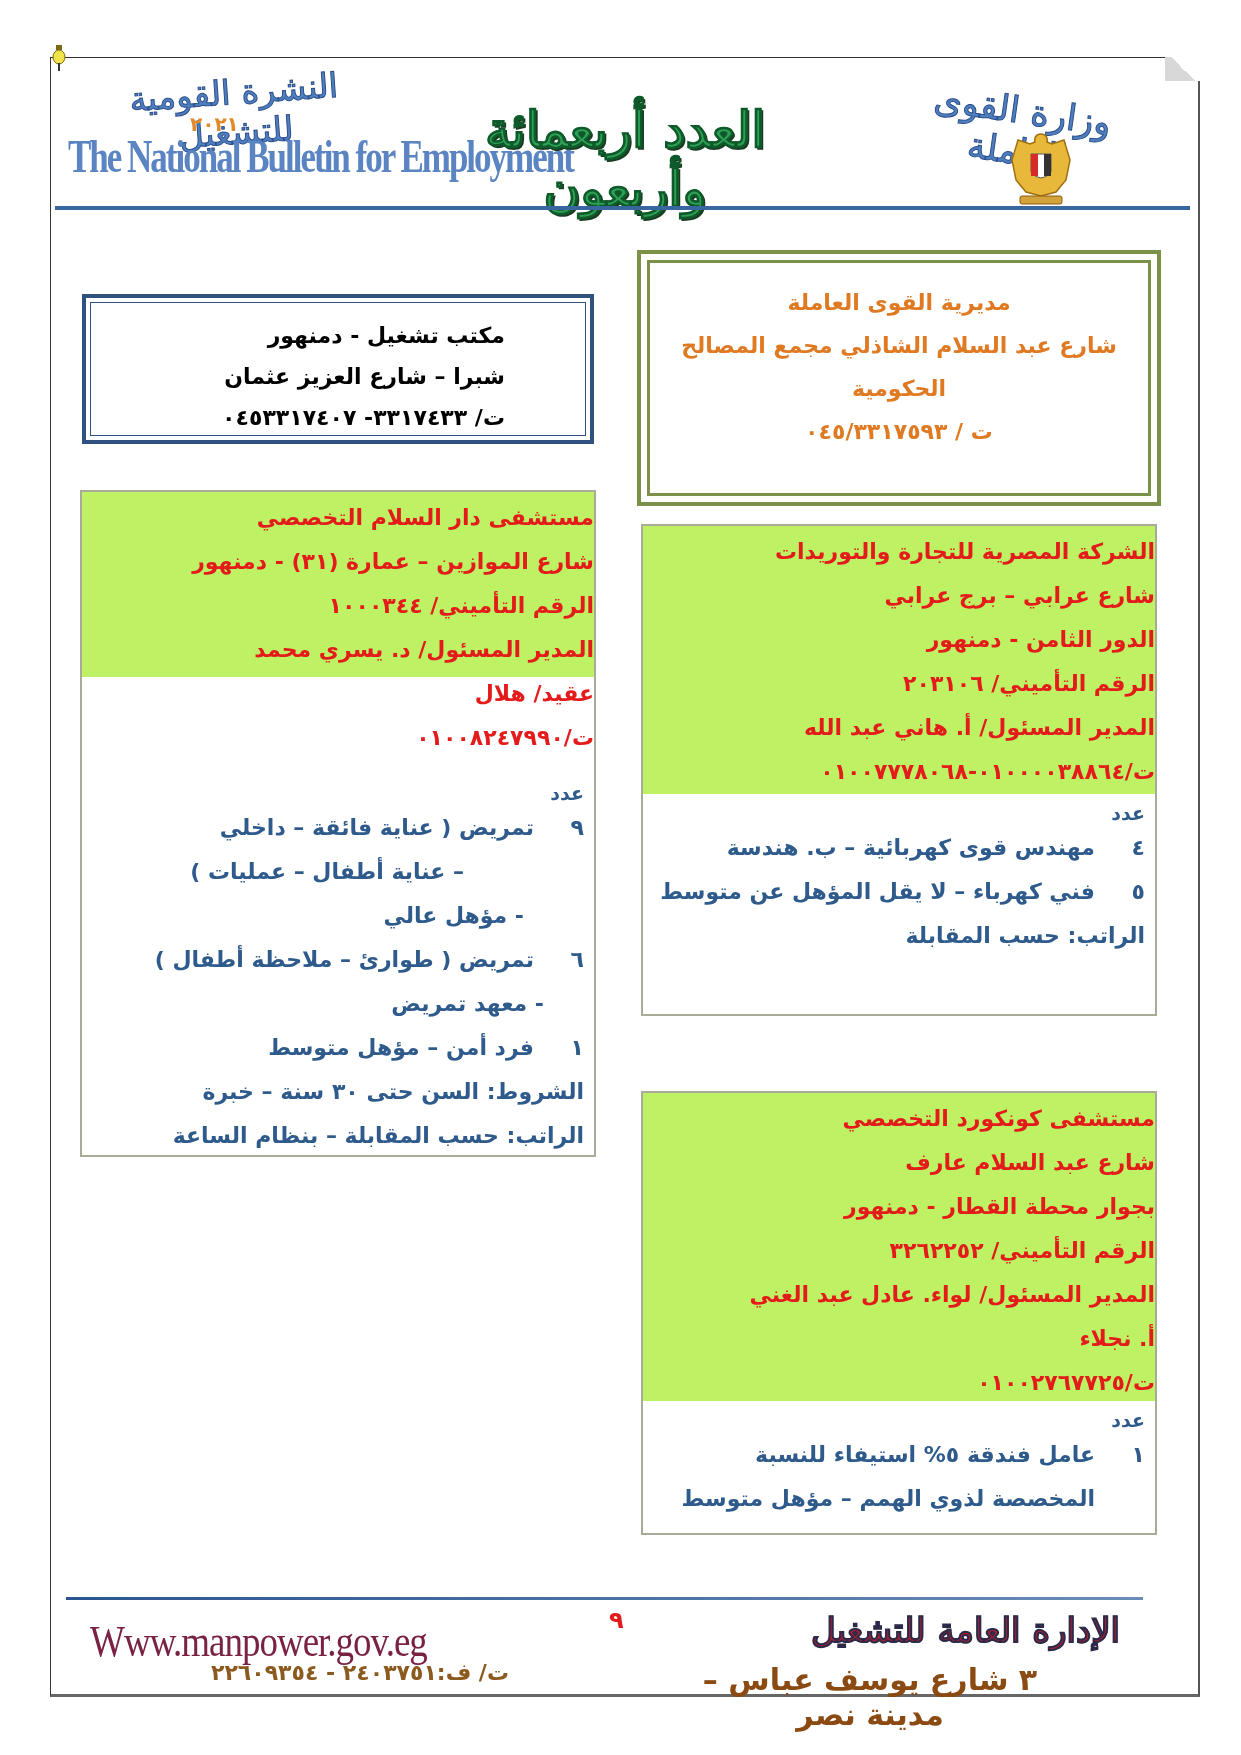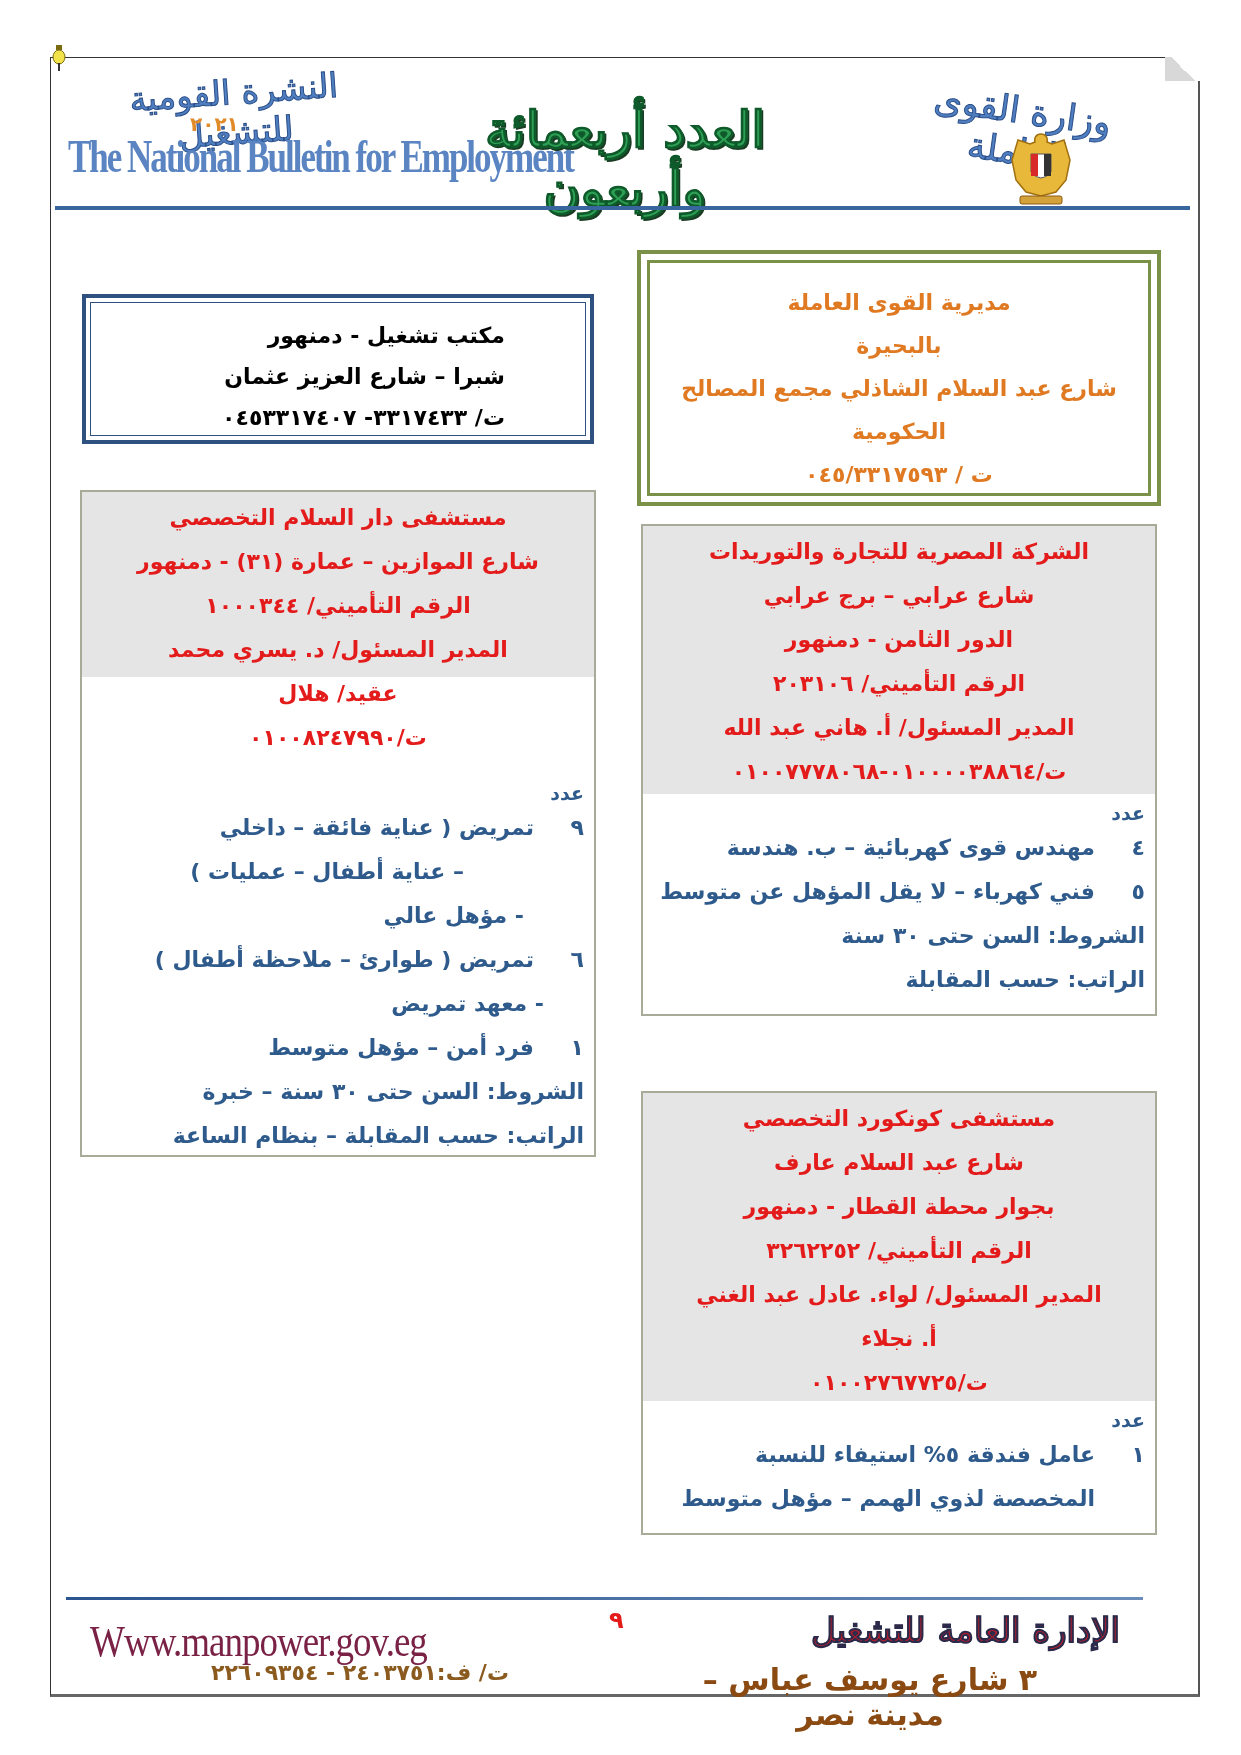--- a/index.html
+++ b/index.html
@@ -57,21 +57,21 @@
     left: 82px; top: 294px; width: 512px; height: 150px;
     border: 4px solid #2f5180; padding: 4px; background: #fff;
   }
   .box-blue .inner { width: 100%; height: 100%; border: 1px solid #2f5180; padding-top: 12px; padding-right: 80px; text-align: right; }
   .box-blue .line { color: #000; font-size: 22px; line-height: 41px; text-align: right; }
 
   .card {
     position: absolute; direction: rtl; border: 2px solid #a7ab98; background: #fff;
     font-weight: bold;
   }
-  .card .head { background: #e5e5e5; text-align: center; padding-top: 4px; }
+  .card .head { background: #bef264; text-align: right; padding-top: 4px; }
   .card .head .line { color: #e41b1b; font-size: 22px; line-height: 44px; }
   .card .body { padding: 6px 10px 8px 10px; text-align: right; }
   .card .body .count-label { color: #2e5a8c; font-size: 19px; line-height: 26px; }
   .card .body .line { color: #2e5a8c; font-size: 22px; line-height: 44px; white-space: nowrap; }
   .card .body .num { display: inline-block; width: 50px; text-align: right; }
 
   .card-1 { left: 80px; top: 490px; width: 516px; height: 667px; }
   .card-2 { left: 641px; top: 524px; width: 516px; height: 492px; }
   .card-3 { left: 641px; top: 1091px; width: 516px; height: 444px; }
 
@@ -113,21 +113,20 @@
     <rect x="23" y="24" width="7" height="22" fill="#d92a2a"></rect>
     <rect x="36" y="24" width="7" height="22" fill="#333"></rect>
     <rect x="12" y="66" width="42" height="8" rx="2" fill="#d4a23a" stroke="#8a5a10" stroke-width="1"></rect>
   </svg>
 </div>
 <div class="hdr-rule"></div>
 
 <div class="box box-orange">
   <div class="inner">
     <div class="line">مديرية القوى العاملة</div>
-    <div class="line">بالبحيرة</div>
     <div class="line">شارع عبد السلام الشاذلي مجمع المصالح</div>
     <div class="line">الحكومية</div>
     <div class="line">ت / ٠٤٥/٣٣١٧٥٩٣</div>
   </div>
 </div>
 
 <div class="box box-blue">
   <div class="inner">
     <div class="line">مكتب تشغيل - دمنهور</div>
     <div class="line">شبرا – شارع العزيز عثمان</div>
@@ -163,21 +162,20 @@
     <div class="line">شارع عرابي – برج عرابي</div>
     <div class="line">الدور الثامن - دمنهور</div>
     <div class="line">الرقم التأميني/ ٢٠٣١٠٦</div>
     <div class="line">المدير المسئول/ أ. هاني عبد الله</div>
     <div class="line">ت/٠١٠٠٠٠٣٨٨٦٤-٠١٠٠٧٧٧٨٠٦٨</div>
   </div>
   <div class="body">
     <div class="count-label">عدد</div>
     <div class="line"><span class="num">٤</span><span>مهندس قوى كهربائية – ب. هندسة</span></div>
     <div class="line"><span class="num">٥</span><span>فني كهرباء – لا يقل المؤهل عن متوسط</span></div>
-    <div class="line">الشروط: السن حتى ٣٠ سنة</div>
     <div class="line">الراتب: حسب المقابلة</div>
   </div>
 </div>
 
 <div class="card card-3">
   <div class="head" style="height:308px;">
     <div class="line">مستشفى كونكورد التخصصي</div>
     <div class="line">شارع عبد السلام عارف</div>
     <div class="line">بجوار محطة القطار - دمنهور</div>
     <div class="line">الرقم التأميني/ ٣٢٦٢٢٥٢</div>

